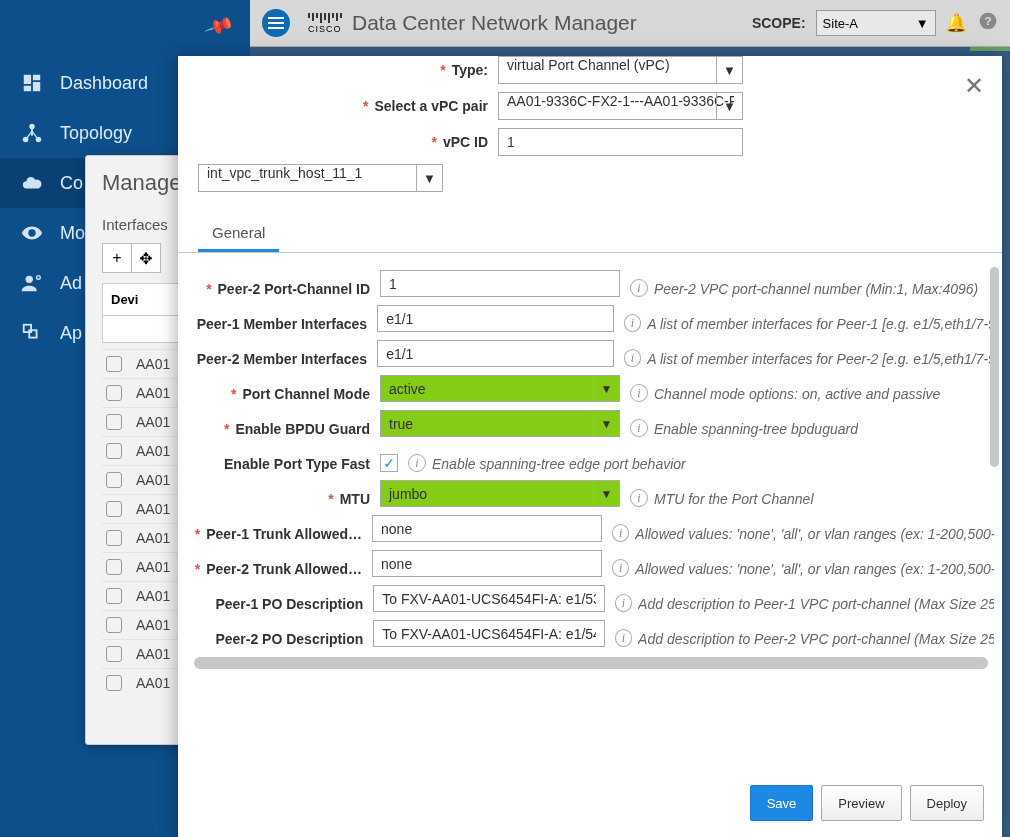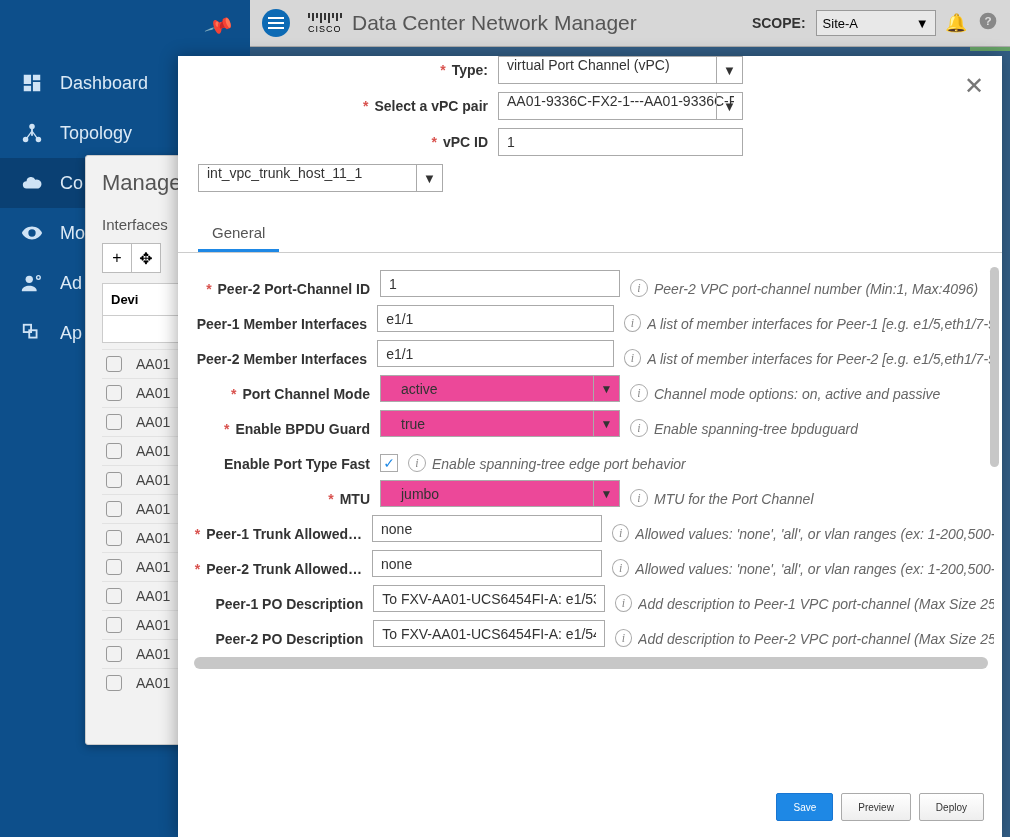--- a/index.html
+++ b/index.html
@@ -53,30 +53,30 @@
   .top-field .caret { position:absolute; right:0; top:0; bottom:0; width:26px; border-left:1px solid #aaa; display:flex; align-items:center; justify-content:center; font-size:13px;}
   .top-input { width: 245px; height: 28px; border: 1px solid #aaa; background:#fff; padding: 0 8px; font-size: 14px; color:#333;}
 
   .tabbar { border-bottom: 1px solid #ccc; padding: 0 20px; margin-top: 6px; }
   .tab { display:inline-block; padding: 10px 14px 8px 14px; font-size: 15px; color:#555; border-bottom: 3px solid #1e88e5; }
 
   .form-body { padding: 14px 8px 6px 16px; overflow:auto; flex: 1; position: relative;}
   .frow { display:flex; align-items:flex-end; margin-bottom: 5px; min-height: 30px; }
   .flabel { width: 186px; text-align:right; padding-right: 10px; font-size: 14px; font-weight: bold; color:#333; white-space: nowrap; overflow:hidden; text-overflow: ellipsis;}
   .finput { width: 240px; height: 27px; border: 1px solid #aaa; padding: 0 8px; font-size: 14px; color:#333; background:#fff;}
-  .fselect { width: 240px; height: 27px; border: 1px solid #aaa; padding: 0 20px; font-size: 14px; color:#333; display:flex; align-items:center; position:relative; background:#ec4899;}
+  .fselect { width: 240px; height: 27px; border: 1px solid #aaa; padding: 0 8px; font-size: 14px; color:#333; display:flex; align-items:center; position:relative; background:#84cc16;}
   .fselect .caret { position:absolute; right:0; top:0; bottom:0; width:26px; border-left:1px solid #aaa; display:flex; align-items:center; justify-content:center; font-size:12px;}
   .fcheck { width: 18px; height: 18px; border:1px solid #aaa; margin-left:0; display:flex; align-items:center; justify-content:center; font-size:14px; color:#1e88e5;}
   .info { width:18px; height:18px; border:1px solid #aaa; border-radius:50%; display:inline-flex; align-items:center; justify-content:center; font-size:12px; font-style:italic; color:#888; margin: 0 6px 0 10px; font-family: Georgia, serif;}
   .fdesc { font-size: 14px; font-style: italic; color: #666; white-space: nowrap; overflow:hidden;}
   .hscroll { height: 12px; background: #c7c7c7; border-radius: 6px; margin: 10px 6px 0 0;}
   .vscroll { position:absolute; right:3px; top:14px; width:9px; height: 200px; background:#c7c7c7; border-radius:5px;}
 
   .modal-footer { display:flex; justify-content:flex-end; gap:8px; padding: 12px 18px 16px 0; border-top: none; }
-  .btn { height: 28px; padding: 0 16px; border: 1px solid #aaa; background: linear-gradient(#fff,#eee); font-size: 10px; color:#333; border-radius:2px; cursor:pointer;}
+  .btn { height: 36px; padding: 0 16px; border: 1px solid #aaa; background: linear-gradient(#fff,#eee); font-size: 13px; color:#333; border-radius:2px; cursor:pointer;}
   .btn.primary { background: #1e88e5; color:#fff; border-color:#1976d2; }
 </style>
 </head>
 <body>
 
 <div class="sidebar">
   <div class="pin">📌</div>
   <div class="side-items">
     <div class="side-item">
       <span class="side-icon">

